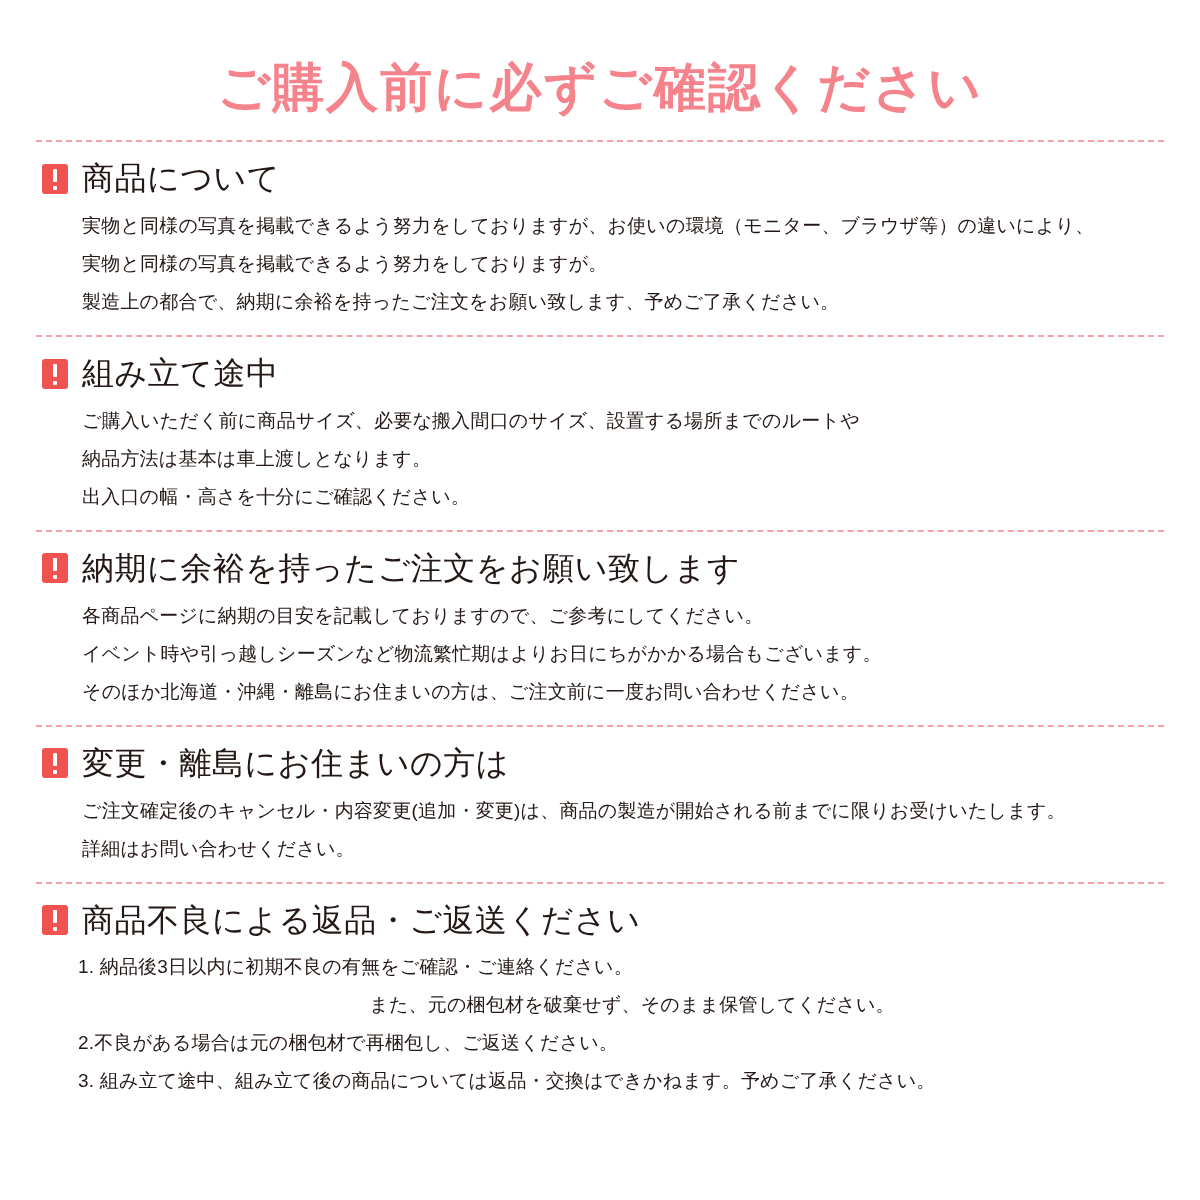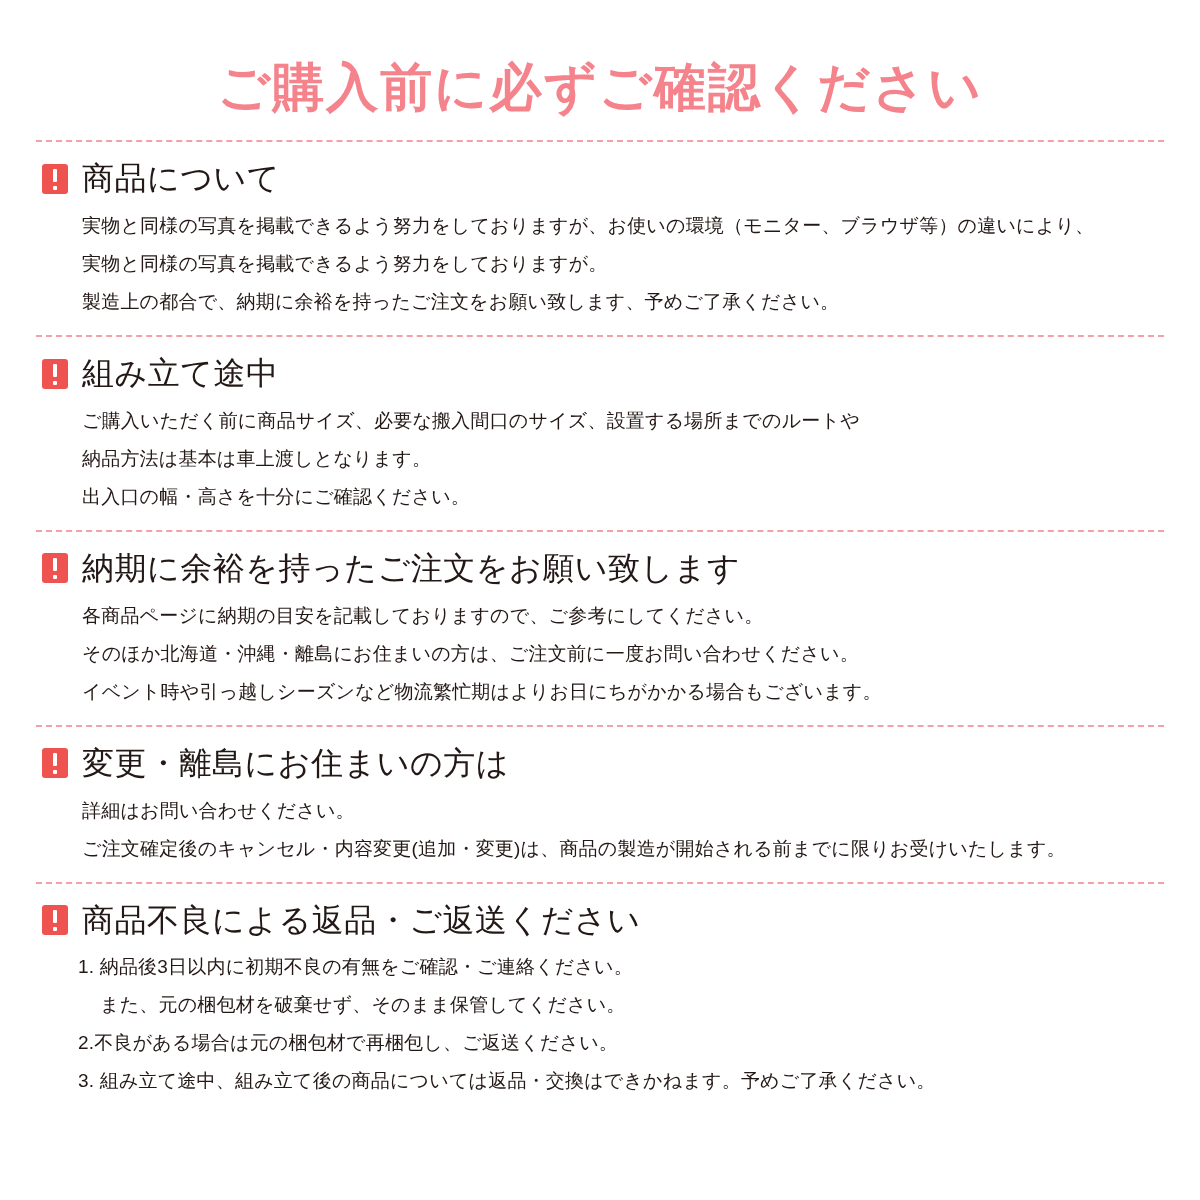--- a/index.html
+++ b/index.html
@@ -90,20 +90,21 @@
   }
   .line {
     font-size: 19px;
     line-height: 2.0;
     color: #231815;
     letter-spacing: 0.2px;
     white-space: nowrap;
   }
   .line.indent {
     padding-left: 22px;
+    text-align: center;
   }
   .sec-last .section-body {
     padding-left: 42px;
   }
 </style>
 </head>
 <body>
 
 <div class="page">
 
@@ -139,35 +140,35 @@
 
   <div class="divider"></div>
 
   <div class="section">
     <div class="section-head">
       <span class="bang"></span>
       <span class="section-title">納期に余裕を持ったご注文をお願い致します</span>
     </div>
     <div class="section-body">
       <div class="line">各商品ページに納期の目安を記載しておりますので、ご参考にしてください。</div>
+      <div class="line">イベント時や引っ越しシーズンなど物流繁忙期はよりお日にちがかかる場合もございます。</div>
       <div class="line">そのほか北海道・沖縄・離島にお住まいの方は、ご注文前に一度お問い合わせください。</div>
-      <div class="line">イベント時や引っ越しシーズンなど物流繁忙期はよりお日にちがかかる場合もございます。</div>
     </div>
   </div>
 
   <div class="divider"></div>
 
   <div class="section">
     <div class="section-head">
       <span class="bang"></span>
       <span class="section-title">変更・離島にお住まいの方は</span>
     </div>
     <div class="section-body">
+      <div class="line">ご注文確定後のキャンセル・内容変更(追加・変更)は、商品の製造が開始される前までに限りお受けいたします。</div>
       <div class="line">詳細はお問い合わせください。</div>
-      <div class="line">ご注文確定後のキャンセル・内容変更(追加・変更)は、商品の製造が開始される前までに限りお受けいたします。</div>
     </div>
   </div>
 
   <div class="divider"></div>
 
   <div class="section sec-last">
     <div class="section-head">
       <span class="bang"></span>
       <span class="section-title">商品不良による返品・ご返送ください</span>
     </div>

